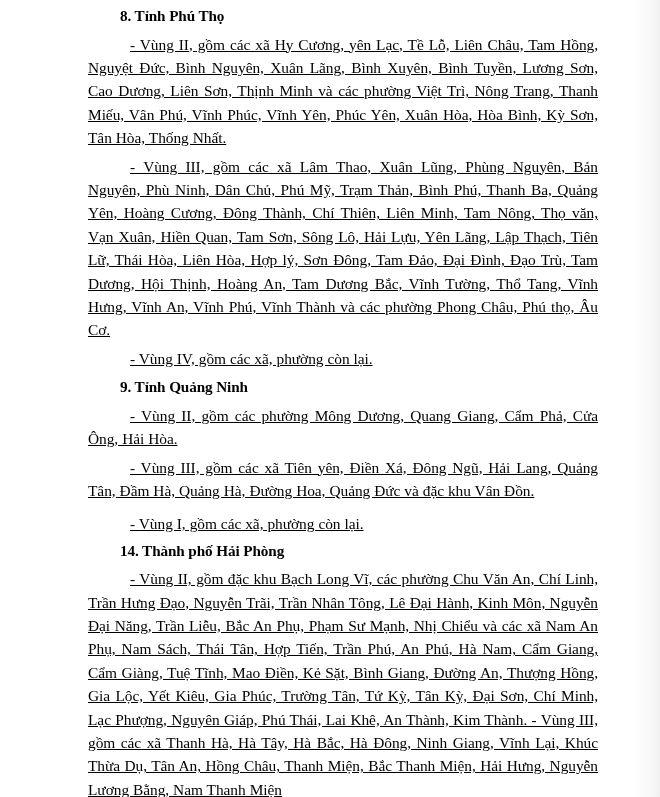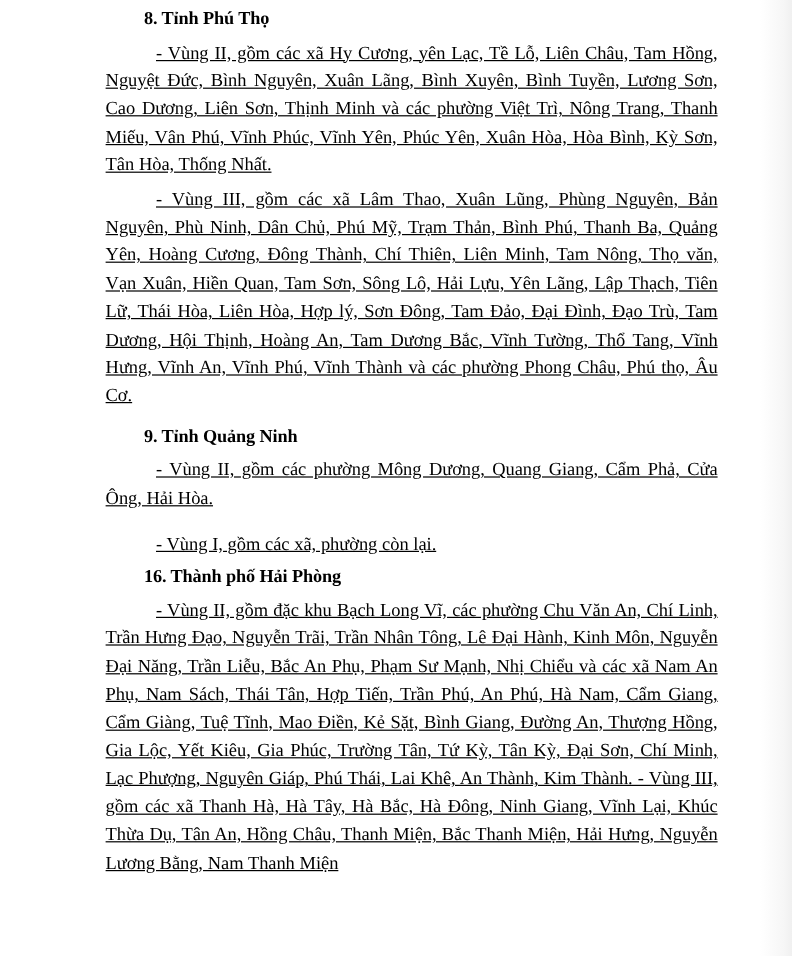--- a/index.html
+++ b/index.html
@@ -63,31 +63,33 @@
 
 <div id="page">
   <div id="content">
 
     <div class="heading">8. Tỉnh Phú Thọ</div>
     <div class="gap-sm"></div>
     <p class="para">- Vùng II, gồm các xã Hy Cương, yên Lạc, Tề Lỗ, Liên Châu, Tam Hồng, Nguyệt Đức, Bình Nguyên, Xuân Lãng, Bình Xuyên, Bình Tuyền, Lương Sơn, Cao Dương, Liên Sơn, Thịnh Minh và các phường Việt Trì, Nông Trang, Thanh Miếu, Vân Phú, Vĩnh Phúc, Vĩnh Yên, Phúc Yên, Xuân Hòa, Hòa Bình, Kỳ Sơn, Tân Hòa, Thống Nhất.</p>
     <div class="gap-sm"></div>
     <p class="para">- Vùng III, gồm các xã Lâm Thao, Xuân Lũng, Phùng Nguyên, Bản Nguyên, Phù Ninh, Dân Chủ, Phú Mỹ, Trạm Thản, Bình Phú, Thanh Ba, Quảng Yên, Hoàng Cương, Đông Thành, Chí Thiên, Liên Minh, Tam Nông, Thọ văn, Vạn Xuân, Hiền Quan, Tam Sơn, Sông Lô, Hải Lựu, Yên Lãng, Lập Thạch, Tiên Lữ, Thái Hòa, Liên Hòa, Hợp lý, Sơn Đông, Tam Đảo, Đại Đình, Đạo Trù, Tam Dương, Hội Thịnh, Hoàng An, Tam Dương Bắc, Vĩnh Tường, Thổ Tang, Vĩnh Hưng, Vĩnh An, Vĩnh Phú, Vĩnh Thành và các phường Phong Châu, Phú thọ, Âu Cơ.</p>
     <div class="gap-sm"></div>
+    <p class="para last-plain">- Vùng IV, gồm các xã, phường còn lại.</p>
 
     <div class="gap-sm"></div>
 
     <div class="heading">9. Tỉnh Quảng Ninh</div>
     <div class="gap-sm"></div>
     <p class="para">- Vùng II, gồm các phường Mông Dương, Quang Giang, Cẩm Phả, Cửa Ông, Hải Hòa.</p>
     <div class="gap-sm"></div>
+    <p class="para">- Vùng III, gồm các xã Tiên yên, Điền Xá, Đông Ngũ, Hải Lang, Quảng Tân, Đầm Hà, Quảng Hà, Đường Hoa, Quảng Đức và đặc khu Vân Đồn.</p>
     <div class="gap-sm"></div>
     <div class="gap-sm"></div>
     <p class="para last-plain">- Vùng I, gồm các xã, phường còn lại.</p>
 
     <div class="gap-xs"></div>
 
-    <div class="heading">16. Thành phố Hải Phòng</div>
+    <div class="heading">14. Thành phố Hải Phòng</div>
     <div class="gap-sm"></div>
     <p class="para">- Vùng II, gồm đặc khu Bạch Long Vĩ, các phường Chu Văn An, Chí Linh, Trần Hưng Đạo, Nguyễn Trãi, Trần Nhân Tông, Lê Đại Hành, Kinh Môn, Nguyễn Đại Năng, Trần Liễu, Bắc An Phụ, Phạm Sư Mạnh, Nhị Chiểu và các xã Nam An Phụ, Nam Sách, Thái Tân, Hợp Tiến, Trần Phú, An Phú, Hà Nam, Cẩm Giang, Cẩm Giàng, Tuệ Tĩnh, Mao Điền, Kẻ Sặt, Bình Giang, Đường An, Thượng Hồng, Gia Lộc, Yết Kiêu, Gia Phúc, Trường Tân, Tứ Kỳ, Tân Kỳ, Đại Sơn, Chí Minh, Lạc Phượng, Nguyên Giáp, Phú Thái, Lai Khê, An Thành, Kim Thành. - Vùng III, gồm các xã Thanh Hà, Hà Tây, Hà Bắc, Hà Đông, Ninh Giang, Vĩnh Lại, Khúc Thừa Dụ, Tân An, Hồng Châu, Thanh Miện, Bắc Thanh Miện, Hải Hưng, Nguyễn Lương Bằng, Nam Thanh Miện</p>
 
   </div>
 </div>
 
 </body></html>

